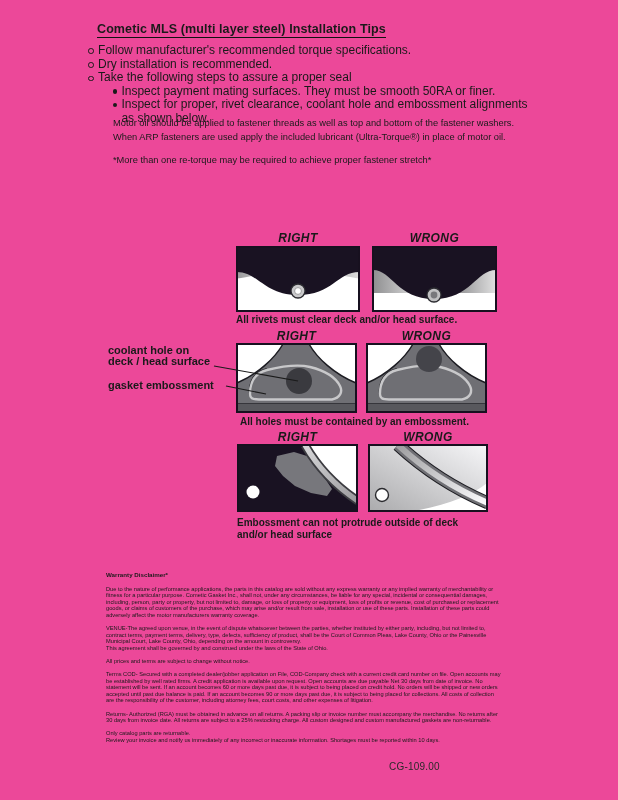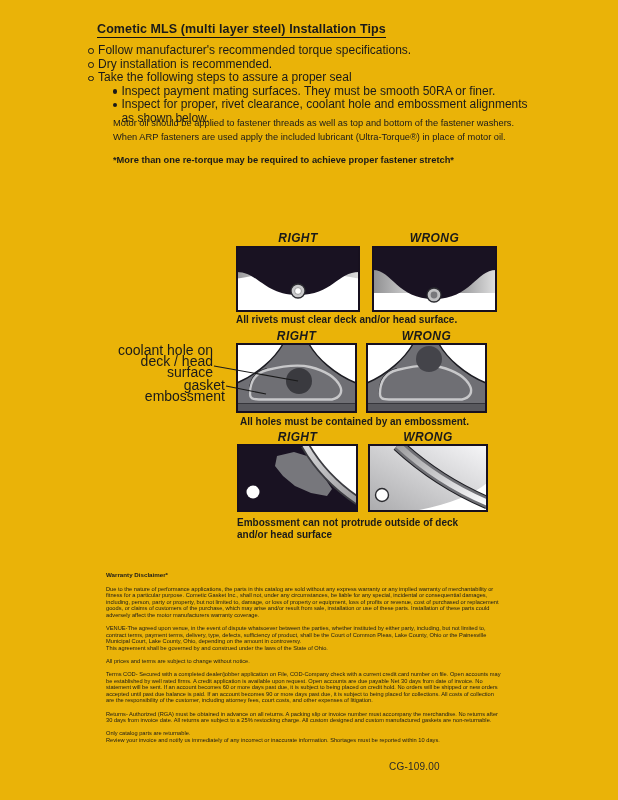--- a/index.html
+++ b/index.html
@@ -1,40 +1,40 @@
 <!DOCTYPE html>
 <html><head>
 <meta charset="utf-8">
 <style>
   html,body{margin:0;padding:0;background:#e8e8e8;}
-  .page{position:relative;width:618px;height:800px;background:#eab308;margin:0 auto;
+  .page{position:relative;width:618px;height:800px;background:#ec4899;margin:0 auto;
         font-family:"Liberation Sans", sans-serif;color:#1a1a1a;overflow:hidden;}
   .abs{position:absolute;}
   .preline{white-space:pre-line;}
 
   .doc-title{left:97px;top:22px;font-size:12.5px;font-weight:700;
              border-bottom:1.8px solid #111;padding-bottom:1px;letter-spacing:.1px;}
 
   .bullets{left:88px;top:44px;width:440px;font-size:12px;line-height:13.6px;}
   .b-row{display:flex;align-items:flex-start;}
   .b-row.lvl2{margin-left:25px;}
   .mk1{width:3.6px;height:3.6px;border:1px solid #1a1a1a;border-radius:50%;
        margin:4.4px 4.5px 0 0;flex:none;}
   .mk2{width:4.4px;height:4.4px;background:#1a1a1a;border-radius:50%;
        margin:4.4px 4px 0 0;flex:none;}
 
   .diesel{left:113px;top:117px;width:402px;font-size:9.3px;line-height:13.8px;}
   .diesel h2{font-size:10.6px;font-weight:700;margin:0 0 7px 0;}
   .diesel p{margin:0 0 9px 0;}
-  .diesel p:last-child{margin-bottom:13px;font-weight:bold;}
+  .diesel p:last-child{margin-bottom:13px;}
 
   .dg-header{font-size:12px;font-weight:700;letter-spacing:.4px;text-align:center;font-style:italic;}
   .dg-caption{font-size:10px;font-weight:700;line-height:12px;}
   .dg-box{display:block;}
-  .callout{font-size:14px;font-weight:400;line-height:11px;text-align:right;}
+  .callout{font-size:11px;font-weight:700;line-height:11px;}
   .overlay{pointer-events:none;z-index:5;}
 
   .warranty{left:106px;top:572px;width:414px;font-size:5.7px;line-height:6.6px;}
   .warranty h3{font-size:6.2px;font-weight:700;margin:0 0 7px 0;}
   .warranty p{margin:0 0 6.5px 0;}
 
   .page-code{left:389px;top:761px;font-size:10px;color:#2a2a2a;letter-spacing:.2px;}
 </style>
 </head>
 <body>

